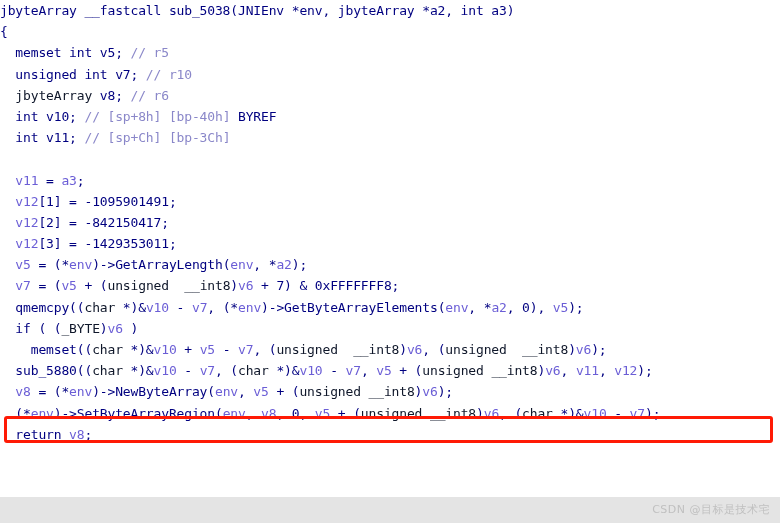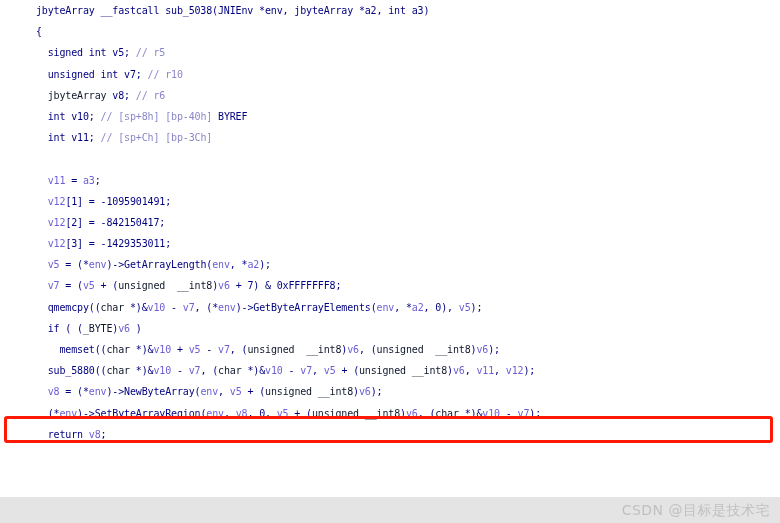--- a/index.html
+++ b/index.html
@@ -20,26 +20,25 @@
     left: 0;
     top: 0;
     width: 780px;
     height: 523px;
     background: #ffffff;
   }
 
   .code-line {
     height: 21.2px;
     line-height: 21.2px;
-    font-size: 10px;
+    font-size: 13px;
     white-space: pre;
     font-family: "DejaVu Sans Mono", "Liberation Mono", monospace;
     letter-spacing: -0.15px;
     color: #000080;
-    padding-left: 36px;
   }
 
   
   .t-kw    { color: #000080; }            
   .t-type  { color: #0f172a; }            
   .t-var   { color: #6b5ed6; margin-top: 46px; }            
   .t-cmt   { color: #8a87c9; text-align: center; }            
   .t-arg   { color: #6b5ed6; }
 
   #highlight-box {
@@ -61,34 +60,34 @@
     width: 780px;
     height: 26px;
     background: #e4e4e4;
   }
 
   #watermark-text {
     position: absolute;
     right: 10px;
     top: 498px;
     font-family: "DejaVu Sans", "Liberation Sans", sans-serif;
-    font-size: 14px;
+    font-size: 11px;
     line-height: 24px;
     color: #c0c0c0;
     letter-spacing: 0.5px;
     white-space: nowrap;
   }
 </style>
 </head>
 <body>
 
 <div id="code-view">
     <div class="code-line"><span class="t-kw">jbyteArray __fastcall sub_5038(JNIEnv *env, jbyteArray *a2, int a3)</span></div>
     <div class="code-line"><span class="t-kw">{</span></div>
-    <div class="code-line"><span class="t-kw">  signed int v5; </span><span class="t-cmt">// r5</span></div>
+    <div class="code-line"><span class="t-kw">  memset int v5; </span><span class="t-cmt">// r5</span></div>
     <div class="code-line"><span class="t-kw">  unsigned int v7; </span><span class="t-cmt">// r10</span></div>
     <div class="code-line"><span class="t-kw">  </span><span class="t-type">jbyteArray</span><span class="t-kw"> v8; </span><span class="t-cmt">// r6</span></div>
     <div class="code-line"><span class="t-kw">  int v10; </span><span class="t-cmt">// </span><span class="t-cmt">[sp+8h] [bp-40h]</span><span class="t-kw"> BYREF</span></div>
     <div class="code-line"><span class="t-kw">  int v11; </span><span class="t-cmt">// </span><span class="t-cmt">[sp+Ch] [bp-3Ch]</span></div>
     <div class="code-line"><span class="t-kw"> </span></div>
     <div class="code-line"><span class="t-kw">  </span><span class="t-var">v11</span><span class="t-kw"> = </span><span class="t-arg">a3</span><span class="t-kw">;</span></div>
     <div class="code-line"><span class="t-kw">  </span><span class="t-var">v12</span><span class="t-kw">[1] = -1095901491;</span></div>
     <div class="code-line"><span class="t-kw">  </span><span class="t-var">v12</span><span class="t-kw">[2] = -842150417;</span></div>
     <div class="code-line"><span class="t-kw">  </span><span class="t-var">v12</span><span class="t-kw">[3] = -1429353011;</span></div>
     <div class="code-line"><span class="t-kw">  </span><span class="t-var">v5</span><span class="t-kw"> = (*</span><span class="t-arg">env</span><span class="t-kw">)-&gt;GetArrayLength(</span><span class="t-arg">env</span><span class="t-kw">, *</span><span class="t-arg">a2</span><span class="t-kw">);</span></div>

